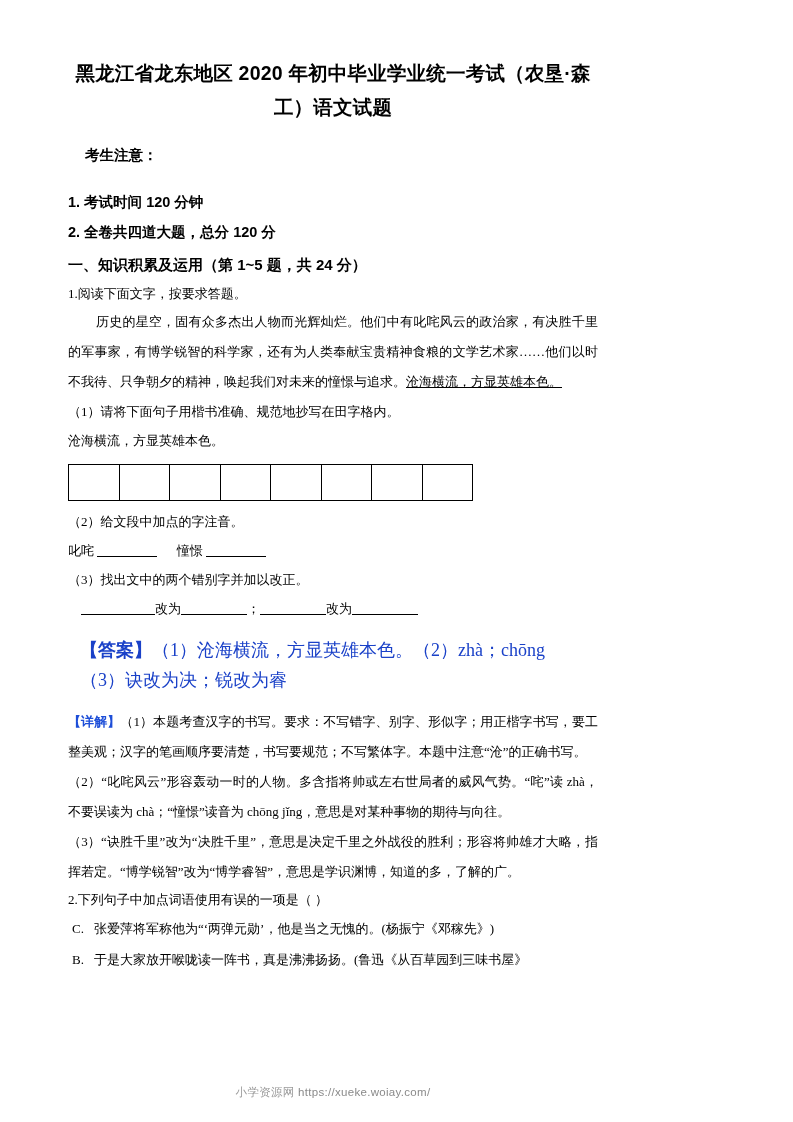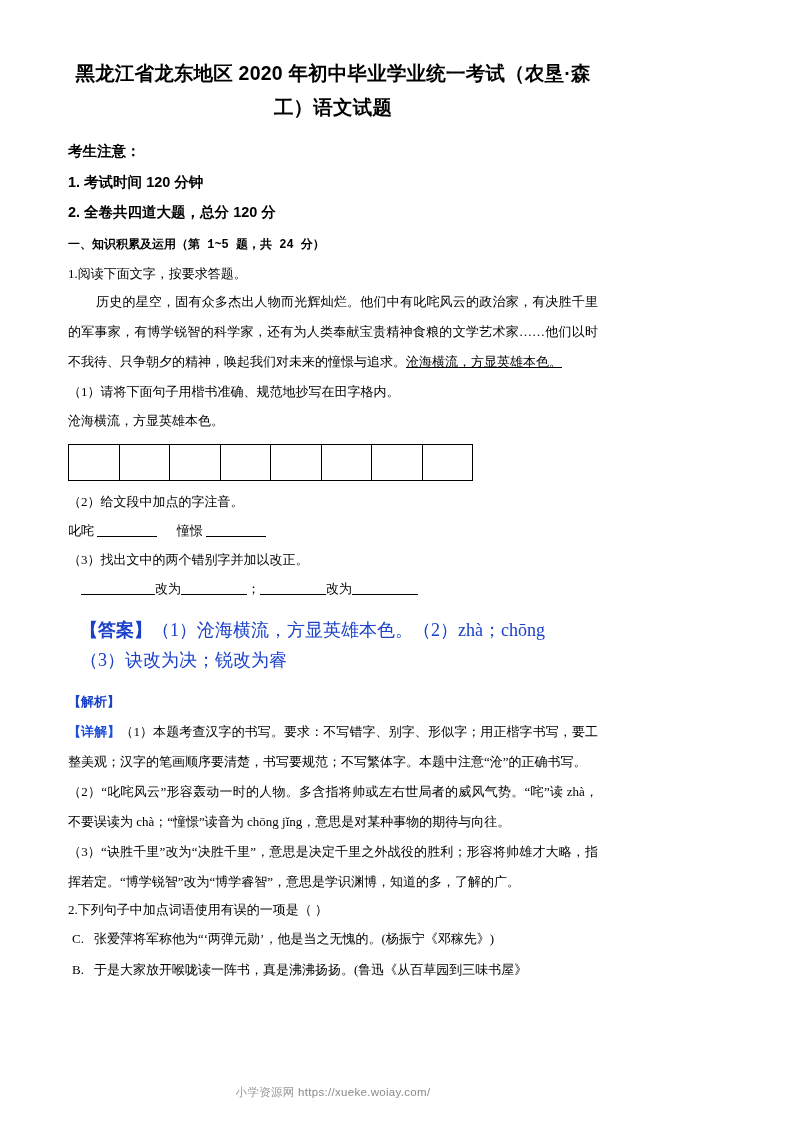--- a/index.html
+++ b/index.html
@@ -25,37 +25,37 @@
   .doc-title {
     font-family: "Liberation Sans", "DejaVu Sans", sans-serif;
     font-weight: bold;
     font-size: 19.5px;
     line-height: 34px;
     text-align: center;
     margin: 0 0 14px 0;
     letter-spacing: 0.2px;
   }
   .notice-head {
-    font-family: Liberation Mono, monospace;
+    font-family: Liberation Serif, serif;
     font-weight: bold;
     font-size: 14.5px;
     line-height: 29px;
-    margin: 0;
+    margin: 17px;
   }
   .notice-line {
     font-family: "Liberation Sans", "DejaVu Sans", sans-serif;
     font-weight: bold;
     font-size: 14.5px;
     line-height: 30px;
     margin: 0;
   }
   .section-head {
-    font-family: Liberation Mono, monospace;
-    font-weight: bold;
-    font-size: 12px;
+    font-family: Liberation Sans, sans-serif;
+    font-weight: bold;
+    font-size: 15px;
     line-height: 32px;
     margin: 2px 0 0 0;
   }
   .q-line {
     font-size: 13px;
     line-height: 26px;
     margin: 0;
   }
   .body-para {
     font-size: 13px;
@@ -191,21 +191,20 @@
     <span class="blank-u w60"></span>
   </p>
 
   <p class="sub-q">（3）找出文中的两个错别字并加以改正。</p>
   <p class="plain-line">
     &nbsp;&nbsp;&nbsp;&nbsp;<span class="blank-u w74"></span><span>改为</span><span class="blank-u w66"></span><span>；</span><span class="blank-u w66"></span><span>改为</span><span class="blank-u w66"></span>
   </p>
 
   <p class="answer-line"><span class="ans-label">【答案】</span><span>（1）沧海横流，方显英雄本色。（2）zhà；chōng （3）诀改为决；锐改为睿</span></p>
 
-  <p class="analysis-line"><span class="ans-label">【解析】</span></p>
 
   <p class="expl-para"><span class="ans-label" style="color:#1d4ed8;">【详解】</span><span>（1）本题考查汉字的书写。要求：不写错字、别字、形似字；用正楷字书写，要工整美观；汉字的笔画顺序要清楚，书写要规范；不写繁体字。本题中注意“沧”的正确书写。</span></p>
   <p class="expl-para">（2）“叱咤风云”形容轰动一时的人物。多含指将帅或左右世局者的威风气势。“咤”读 zhà，不要误读为 chà；“憧憬”读音为 chōng jǐng，意思是对某种事物的期待与向往。</p>
   <p class="expl-para">（3）“诀胜千里”改为“决胜千里”，意思是决定千里之外战役的胜利；形容将帅雄才大略，指挥若定。“博学锐智”改为“博学睿智”，意思是学识渊博，知道的多，了解的广。</p>
 
   <p class="q-line">2.下列句子中加点词语使用有误的一项是（    ）</p>
   <p class="choice"><span class="letter">C.</span><span>张爱萍将军称他为“‘两弹元勋’，他是当之无愧的。(杨振宁《邓稼先》)</span></p>
   <p class="choice"><span class="letter">B.</span><span>于是大家放开喉咙读一阵书，真是沸沸扬扬。(鲁迅《从百草园到三味书屋》</span></p>
 
   <div class="footer">

